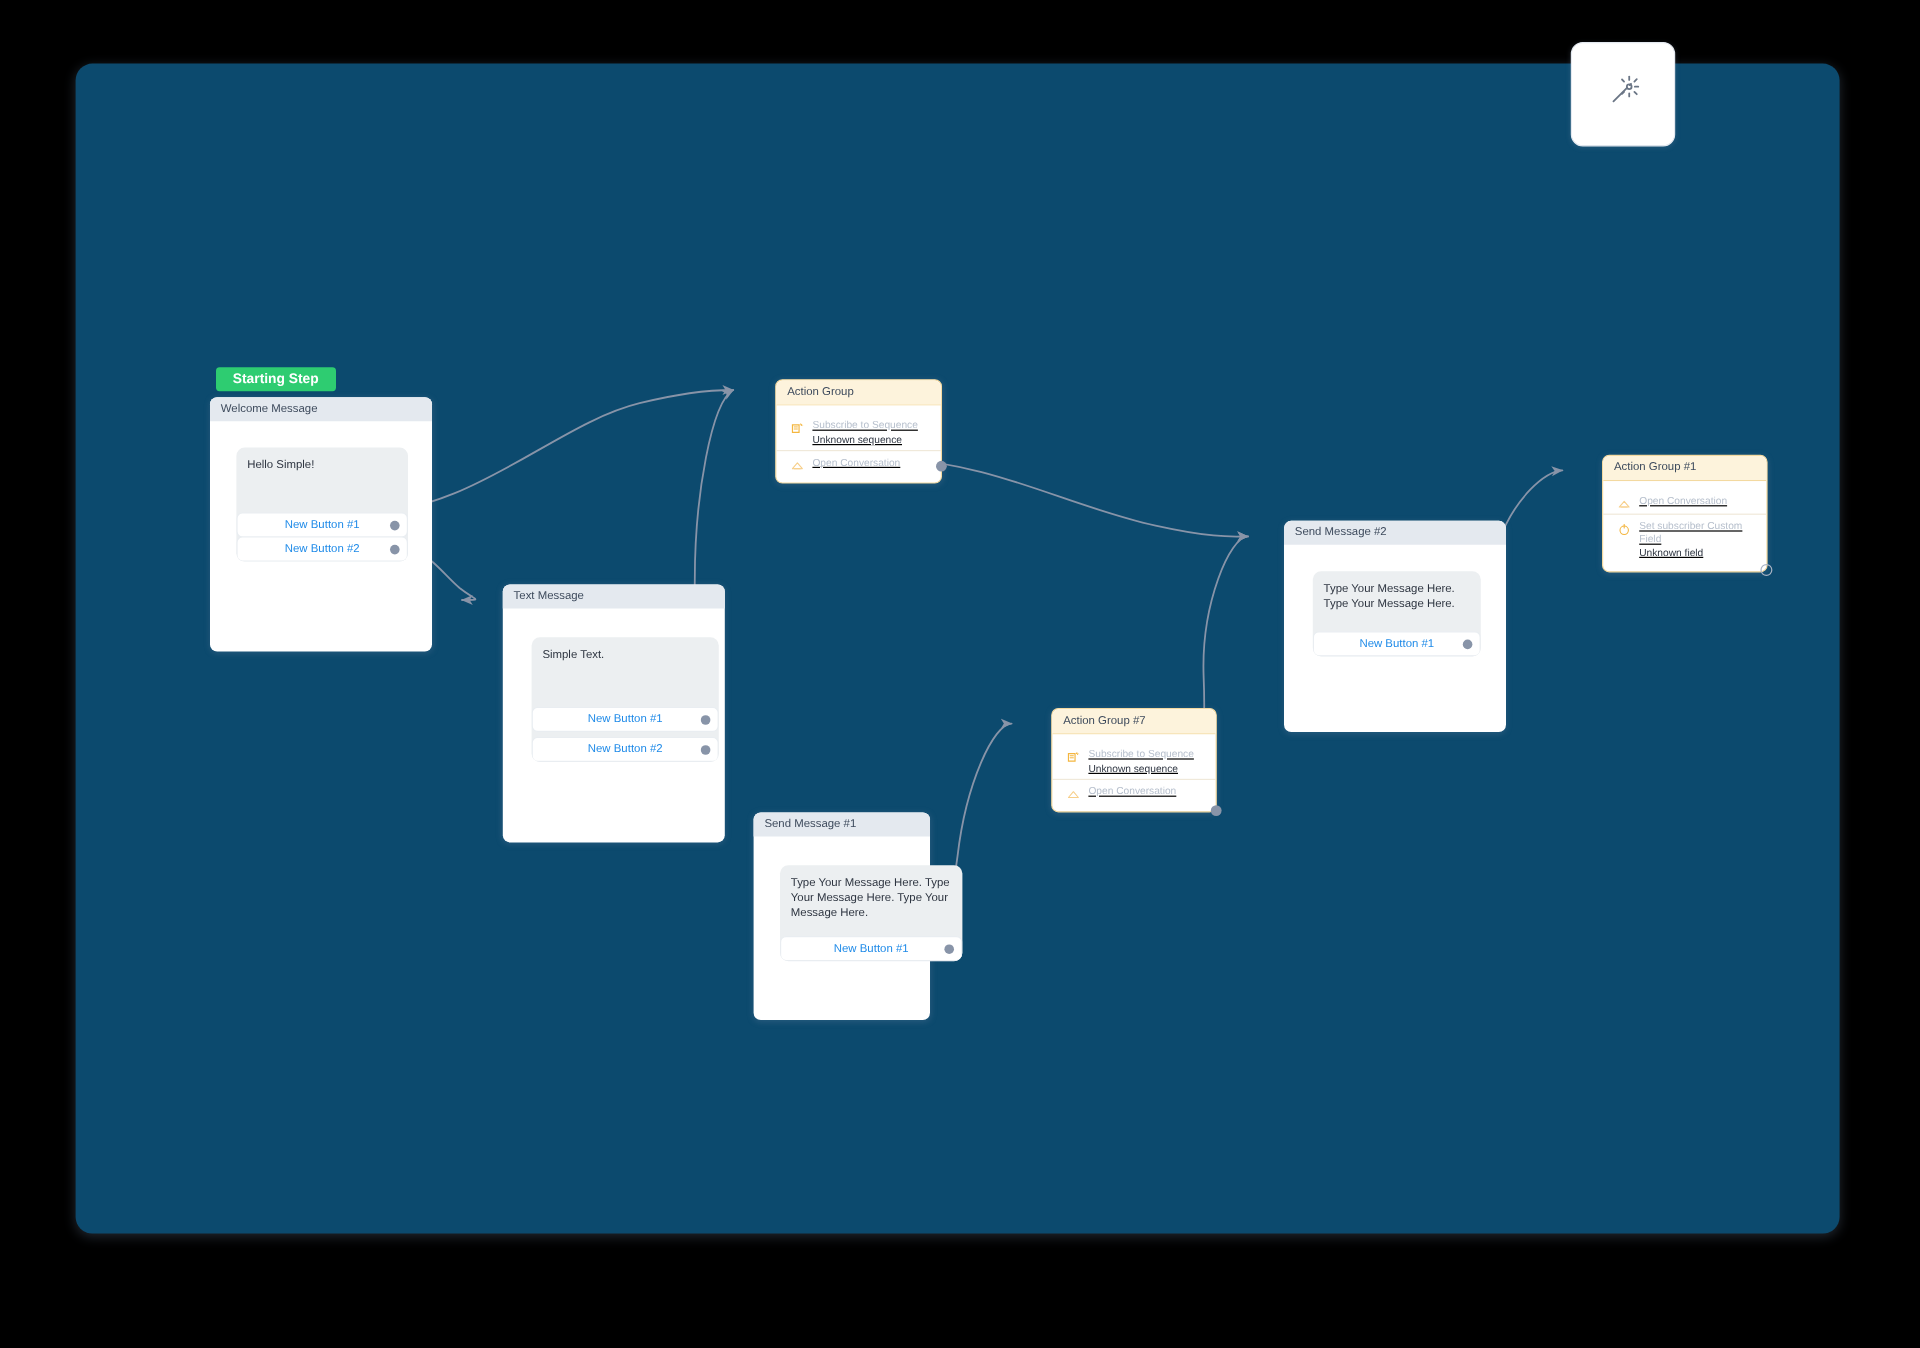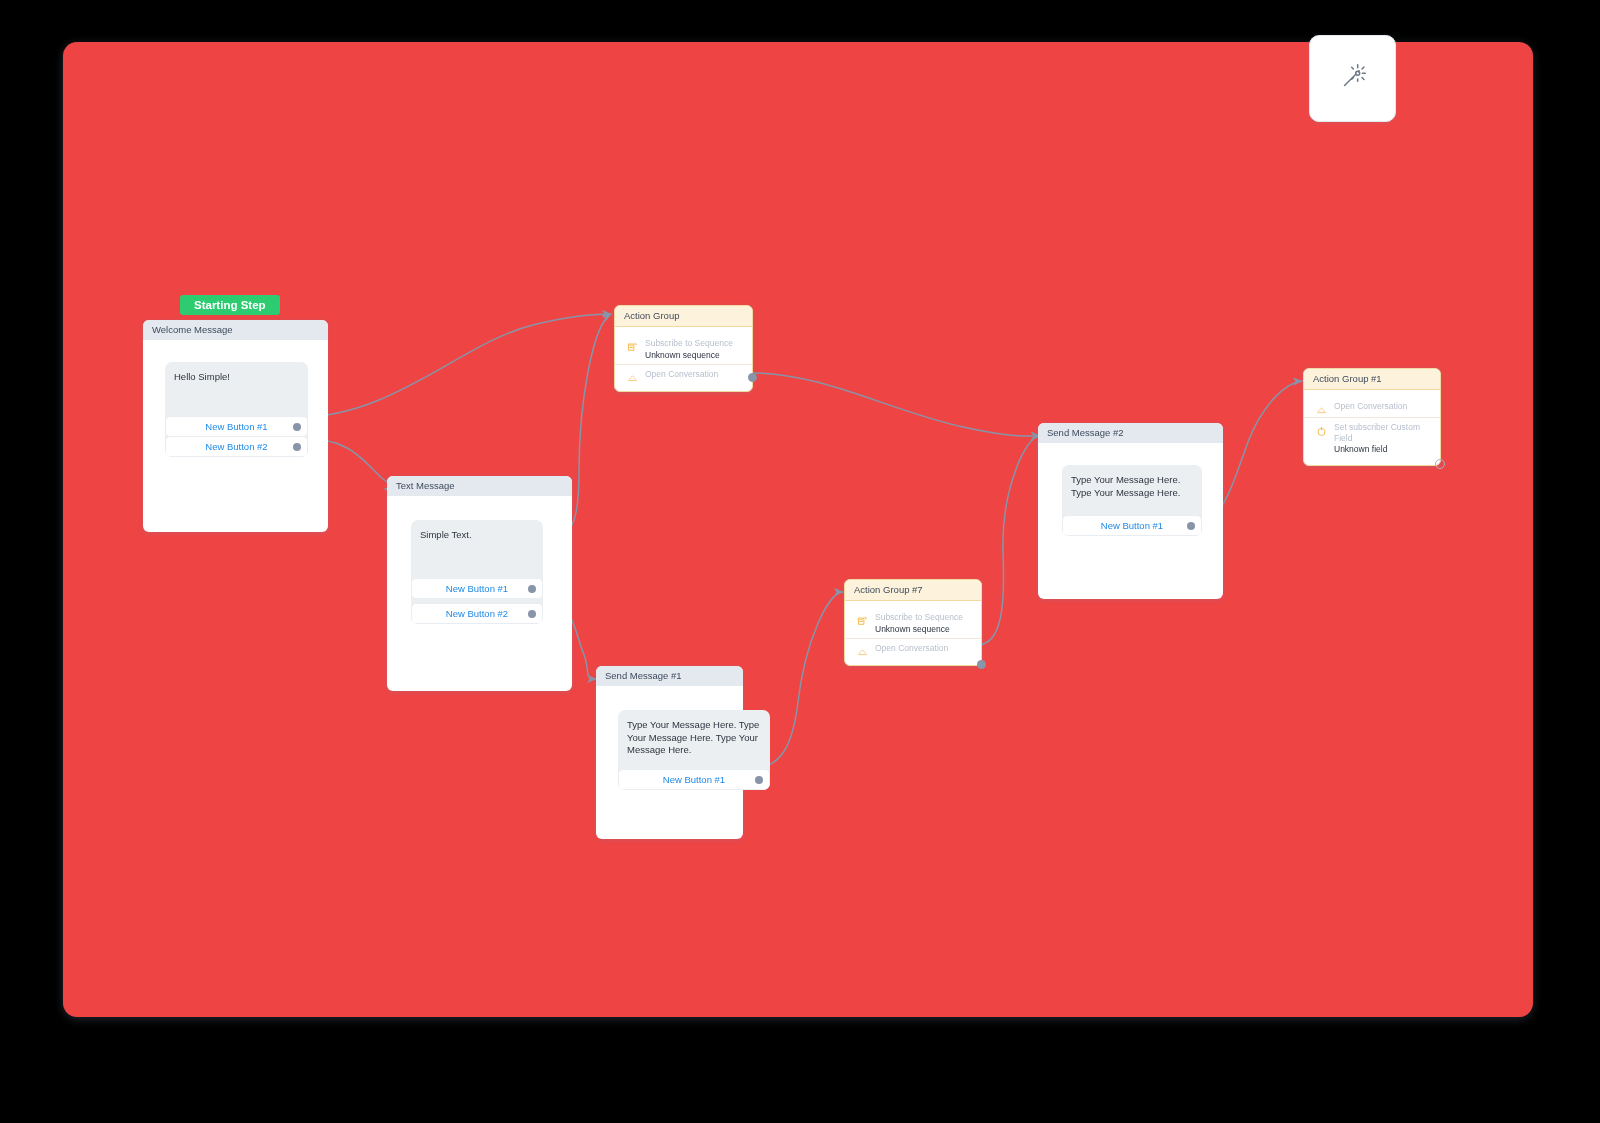--- a/index.html
+++ b/index.html
@@ -16,24 +16,24 @@
     position: relative;
     width: 1600px;
     height: 1123px;
     background: #000000;
   }
 
   
   #canvas {
     position: absolute;
     left: 63px;
-    top: 42px;
+    top: 53px;
     width: 1470px;
     height: 975px;
-    background: #ef4444;
+    background: #0c4a6e;
     border-radius: 14px;
     box-shadow: 0 2px 10px rgba(120,140,170,0.28);
     overflow: hidden;
   }
 
   #edges {
     position: absolute;
     left: 0;
     top: 0;
     width: 1470px;
@@ -57,20 +57,21 @@
     justify-content: center;
     cursor: pointer;
   }
 
   
   .node {
     position: absolute;
     background: #ffffff;
     border-radius: 6px;
     box-shadow: 0 1px 5px rgba(120,140,170,0.26);
+    margin-left: 32px;
   }
   .node-header {
     height: 20px;
     line-height: 20px;
     padding: 0 9px;
     font-size: 9.5px;
     color: #3d4a5c;
     border-radius: 6px 6px 0 0;
     white-space: nowrap;
     overflow: hidden;
@@ -135,21 +136,21 @@
     padding: 4px 10px 4px 12px;
   }
   .act-row + .act-row { border-top: 1px solid #f0e9da; }
   .act-icon {
     width: 11px;
     height: 11px;
     flex: 0 0 11px;
     margin-right: 7px;
     margin-top: 1px;
   }
-  .act-texts { line-height: 1.25; }
+  .act-texts { line-height: 1.25; text-decoration: underline; }
   .act-title {
     font-size: 8.5px;
     color: #b6bfcc;
   }
   .act-sub {
     font-size: 8.5px;
     color: #2d3440;
     margin-top: 1px;
   }
 
@@ -260,21 +261,21 @@
             <span class="act-title" style="display:block;">Open Conversation</span>
           </span>
         </div>
       </div>
       <span class="node-out-dot" style="right:-5px; top:67px;"></span>
     </div>
 
     <div class="node msg" style="left:324px; top:434px; width:185px; height:215px;">
       <div class="node-header">Text Message</div>
       <div class="node-body" style="padding:24px 0 0 24px;">
-        <div class="bubble" style="width:132px;">
+        <div class="bubble" style="width:156px;">
           <div class="bubble-text" style="height:36px;">Simple Text.</div>
           <div class="btn-row">
             <span>New Button #1</span>
             <span class="dot" style="right:6px;"></span>
           </div>
           <div class="btn-row" style="margin-top:4px;">
             <span>New Button #2</span>
             <span class="dot" style="right:6px;"></span>
           </div>
         </div>

